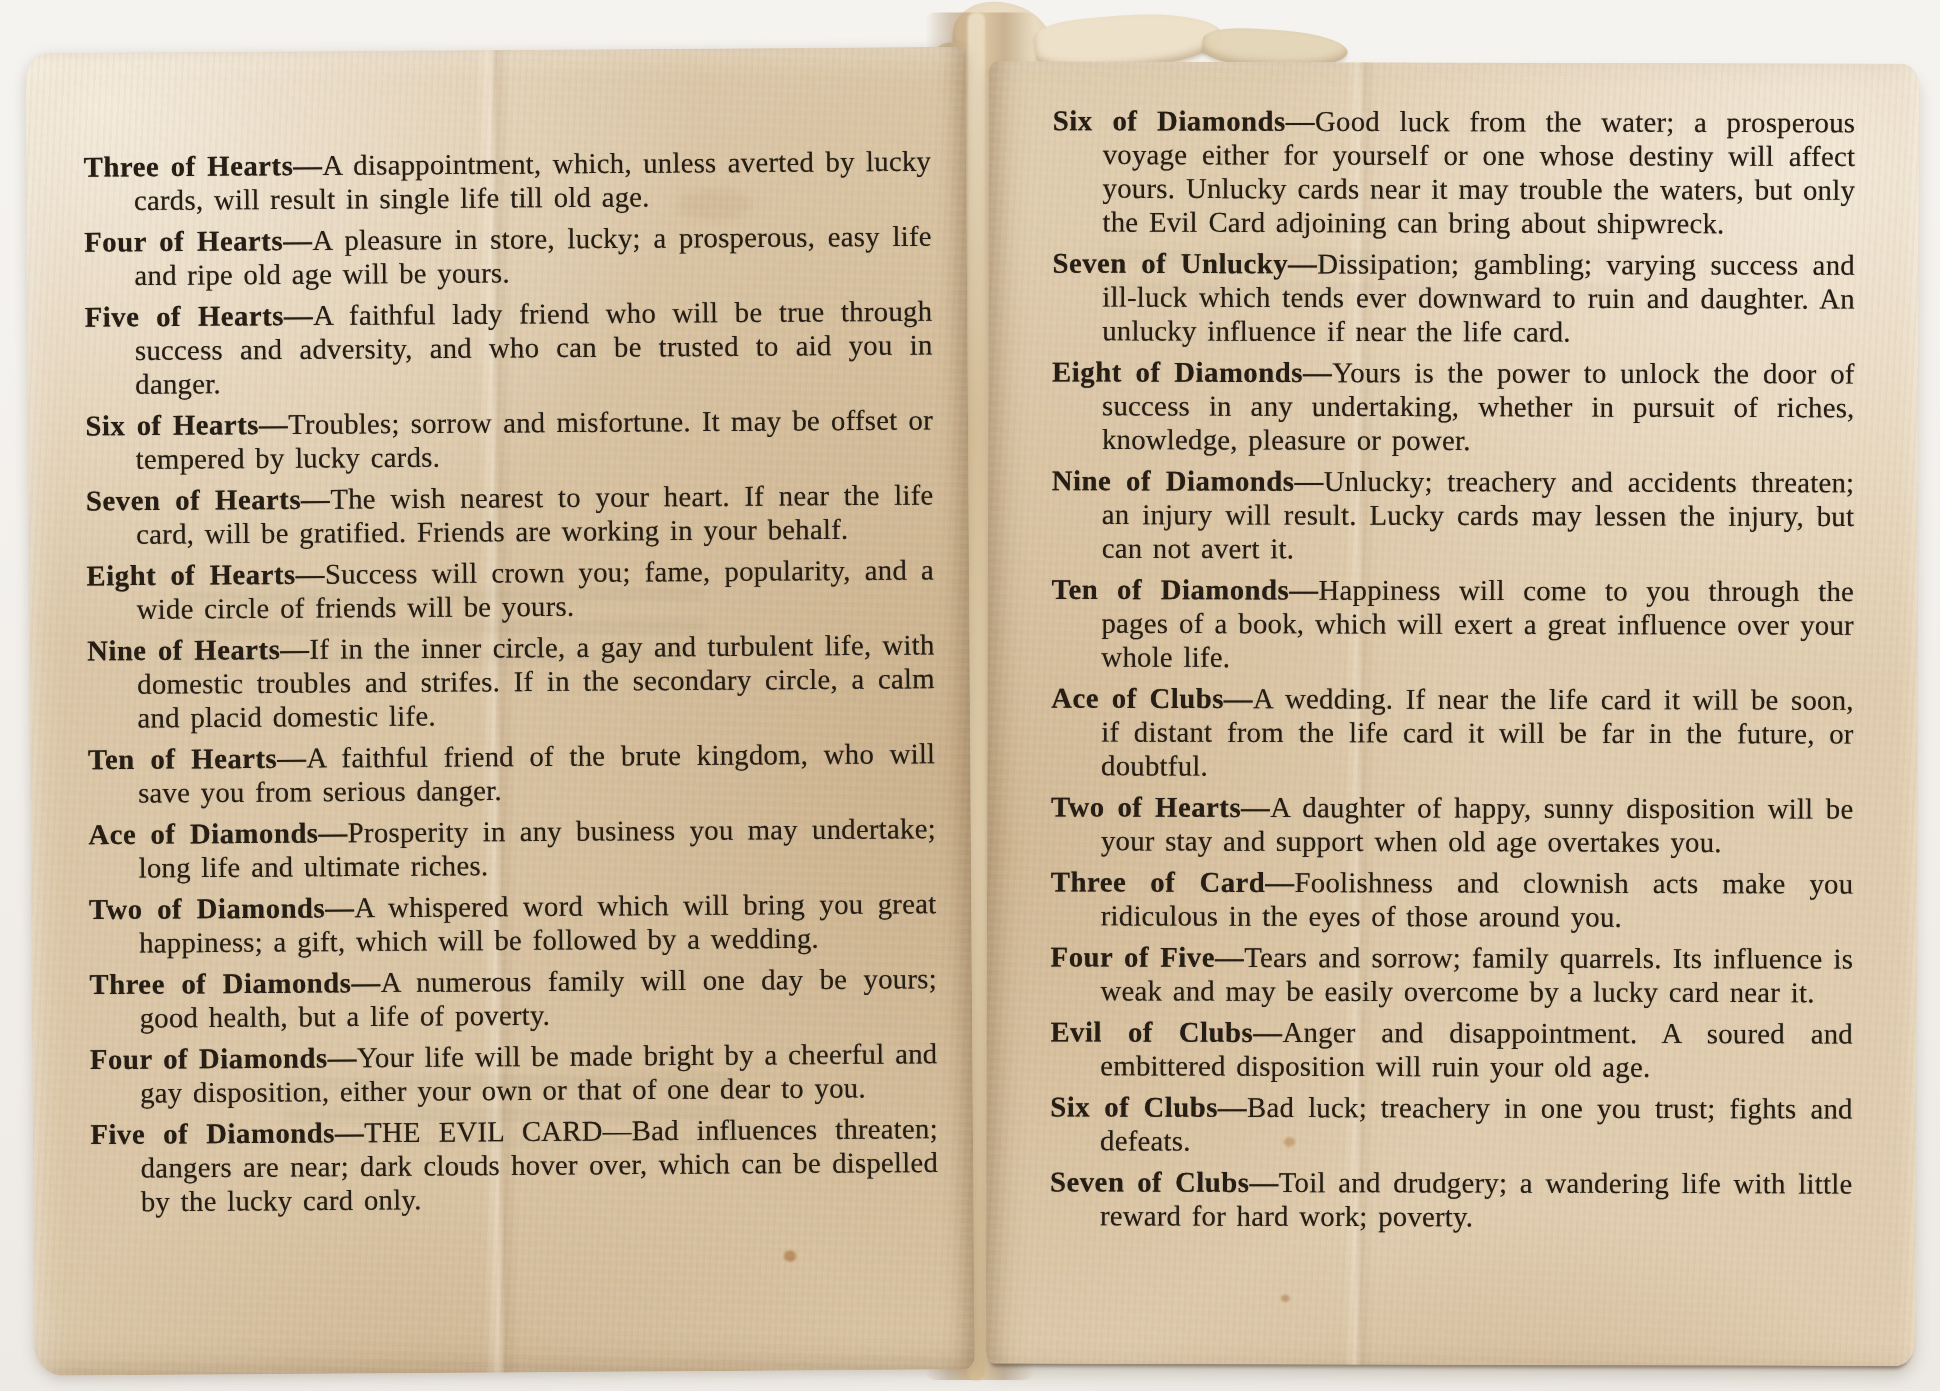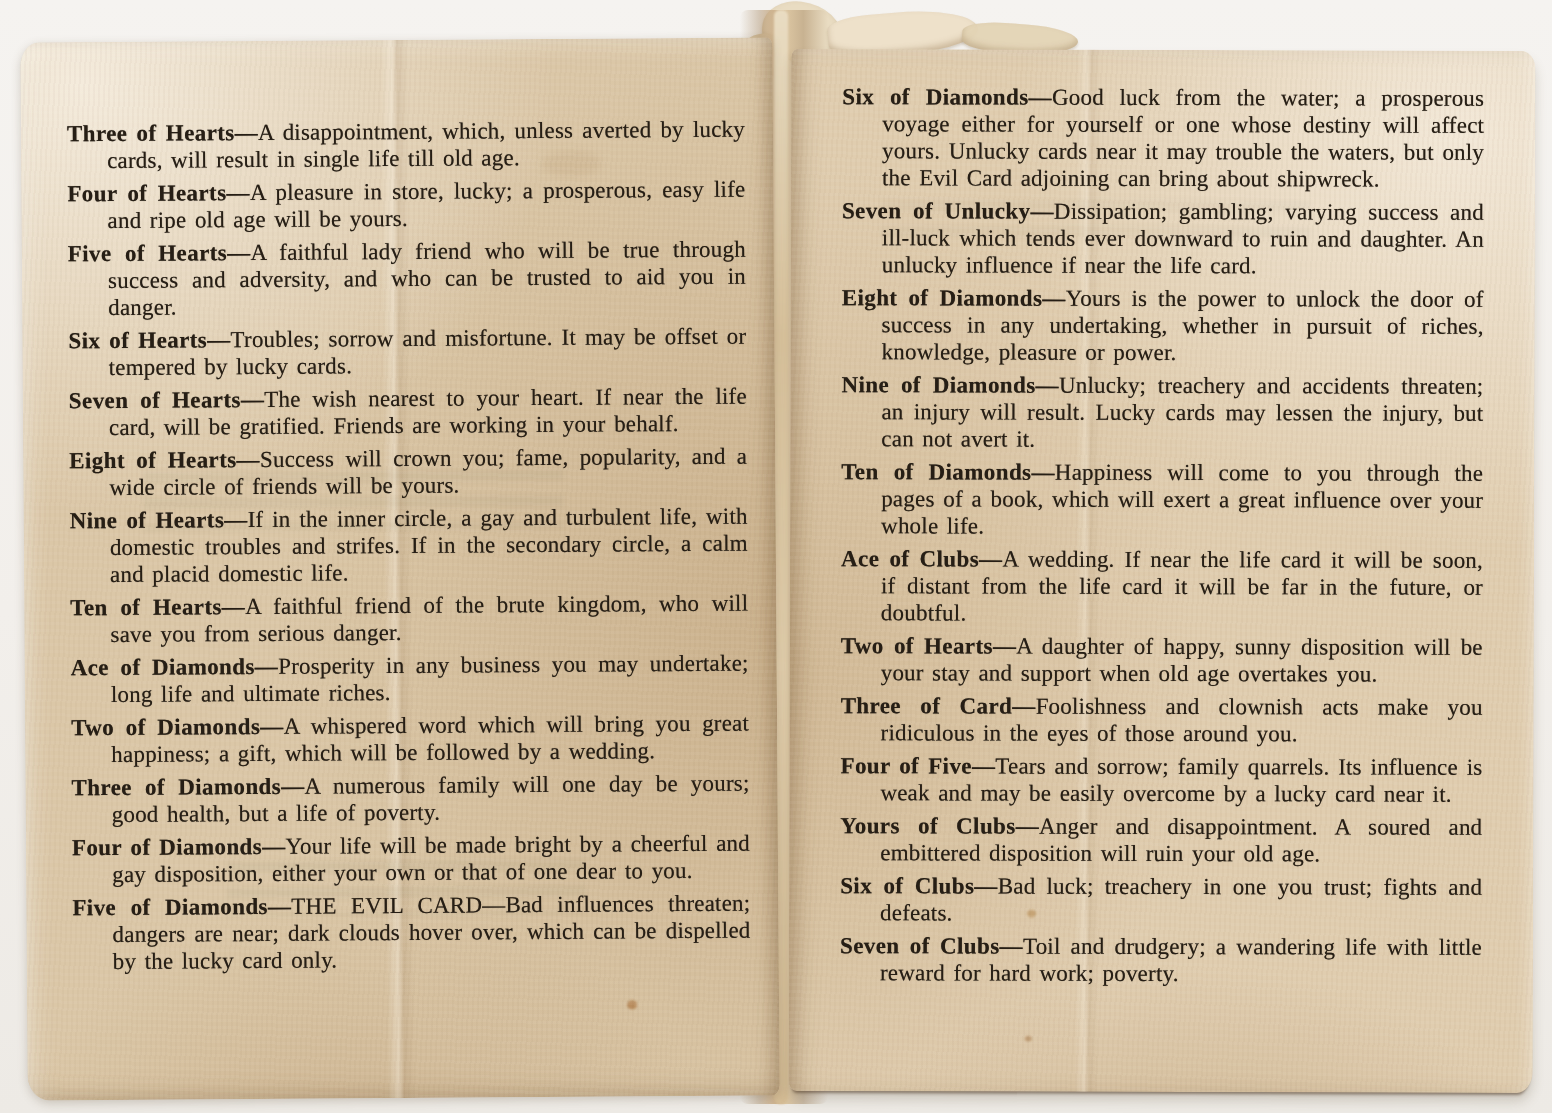--- a/index.html
+++ b/index.html
@@ -140,19 +140,19 @@
     <div class="text-block text-right">
       <p class="entry"><span class="term">Six of Diamonds</span><span class="term">—</span><span>Good luck from the water; a prosperous voyage either for yourself or one whose destiny will affect yours. Unlucky cards near it may trouble the waters, but only the Evil Card adjoining can bring about shipwreck.</span></p>
       <p class="entry"><span class="term">Seven of Unlucky</span><span class="term">—</span><span>Dissipation; gambling; varying success and ill-luck which tends ever downward to ruin and daughter. An unlucky influence if near the life card.</span></p>
       <p class="entry"><span class="term">Eight of Diamonds</span><span class="term">—</span><span>Yours is the power to unlock the door of success in any undertaking, whether in pursuit of riches, knowledge, pleasure or power.</span></p>
       <p class="entry"><span class="term">Nine of Diamonds</span><span class="term">—</span><span>Unlucky; treachery and accidents threaten; an injury will result. Lucky cards may lessen the injury, but can not avert it.</span></p>
       <p class="entry"><span class="term">Ten of Diamonds</span><span class="term">—</span><span>Happiness will come to you through the pages of a book, which will exert a great influence over your whole life.</span></p>
       <p class="entry"><span class="term">Ace of Clubs</span><span class="term">—</span><span>A wedding. If near the life card it will be soon, if distant from the life card it will be far in the future, or doubtful.</span></p>
       <p class="entry"><span class="term">Two of Hearts</span><span class="term">—</span><span>A daughter of happy, sunny disposition will be your stay and support when old age overtakes you.</span></p>
       <p class="entry"><span class="term">Three of Card</span><span class="term">—</span><span>Foolishness and clownish acts make you ridiculous in the eyes of those around you.</span></p>
       <p class="entry"><span class="term">Four of Five</span><span class="term">—</span><span>Tears and sorrow; family quarrels. Its influence is weak and may be easily overcome by a lucky card near it.</span></p>
-      <p class="entry"><span class="term">Yours of Clubs</span><span class="term">—</span><span>Anger and disappointment. A soured and embittered disposition will ruin your old age.</span></p>
+      <p class="entry"><span class="term">Evil of Clubs</span><span class="term">—</span><span>Anger and disappointment. A soured and embittered disposition will ruin your old age.</span></p>
       <p class="entry"><span class="term">Six of Clubs</span><span class="term">—</span><span>Bad luck; treachery in one you trust; fights and defeats.</span></p>
       <p class="entry"><span class="term">Seven of Clubs</span><span class="term">—</span><span>Toil and drudgery; a wandering life with little reward for hard work; poverty.</span></p>
     </div>
   </div>
 
 </div>
 
 </body></html>

